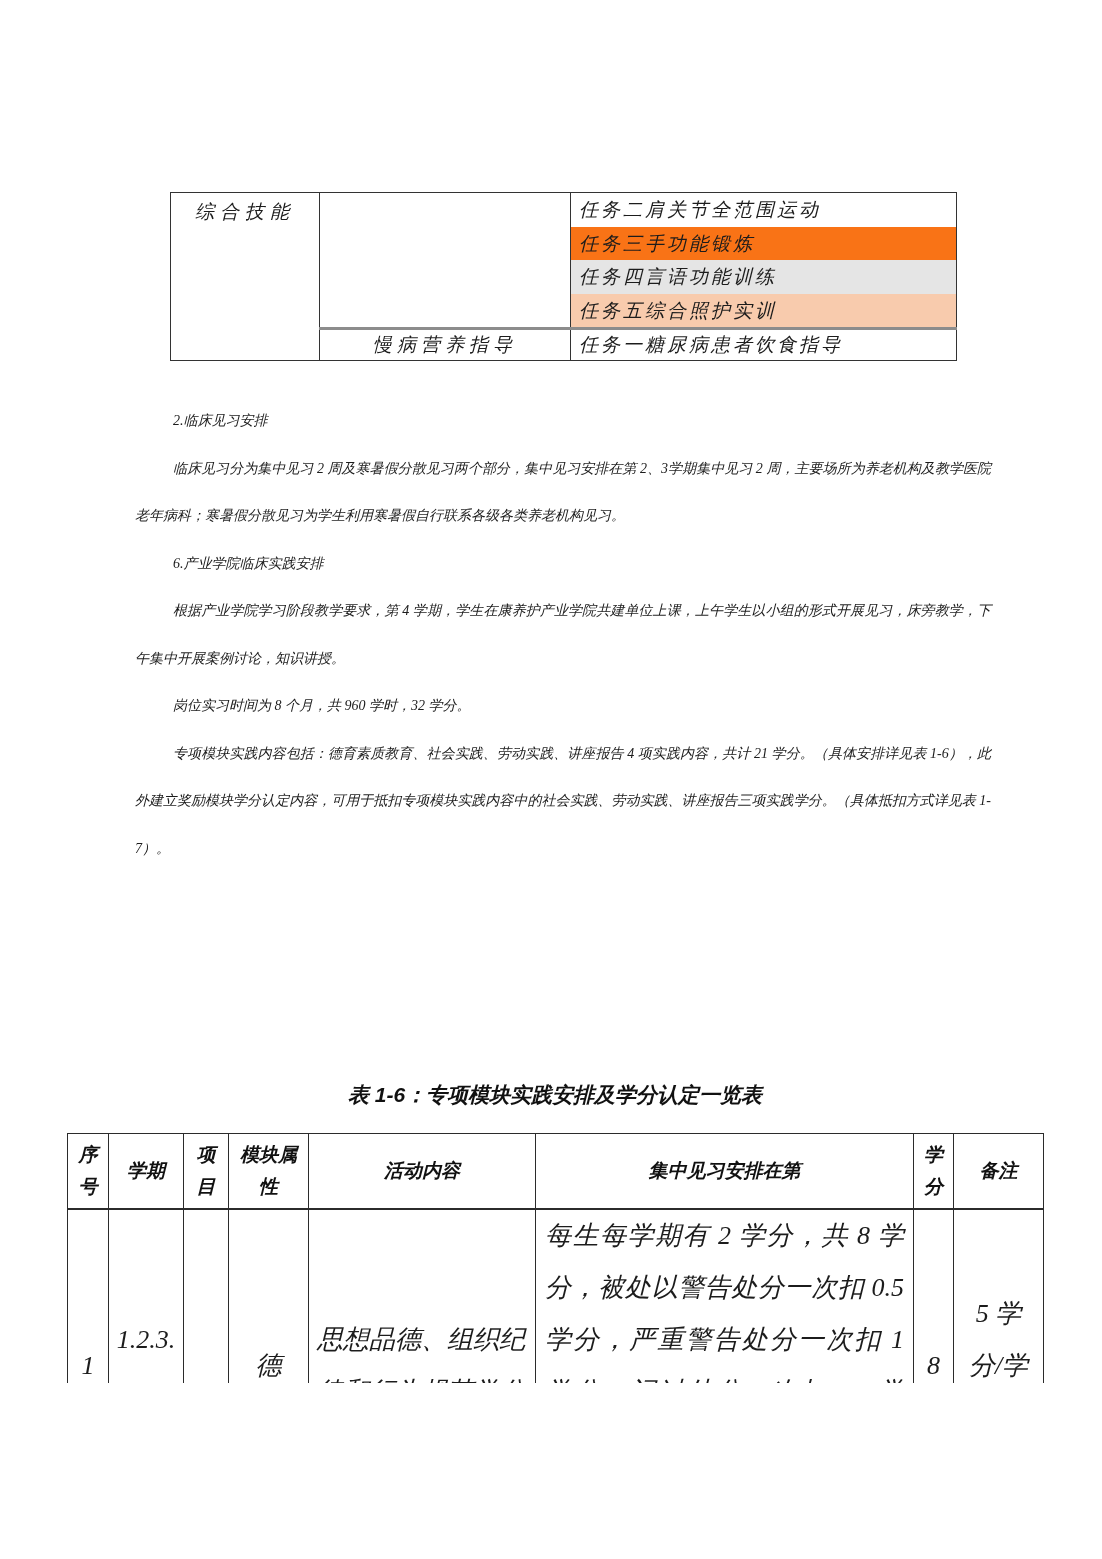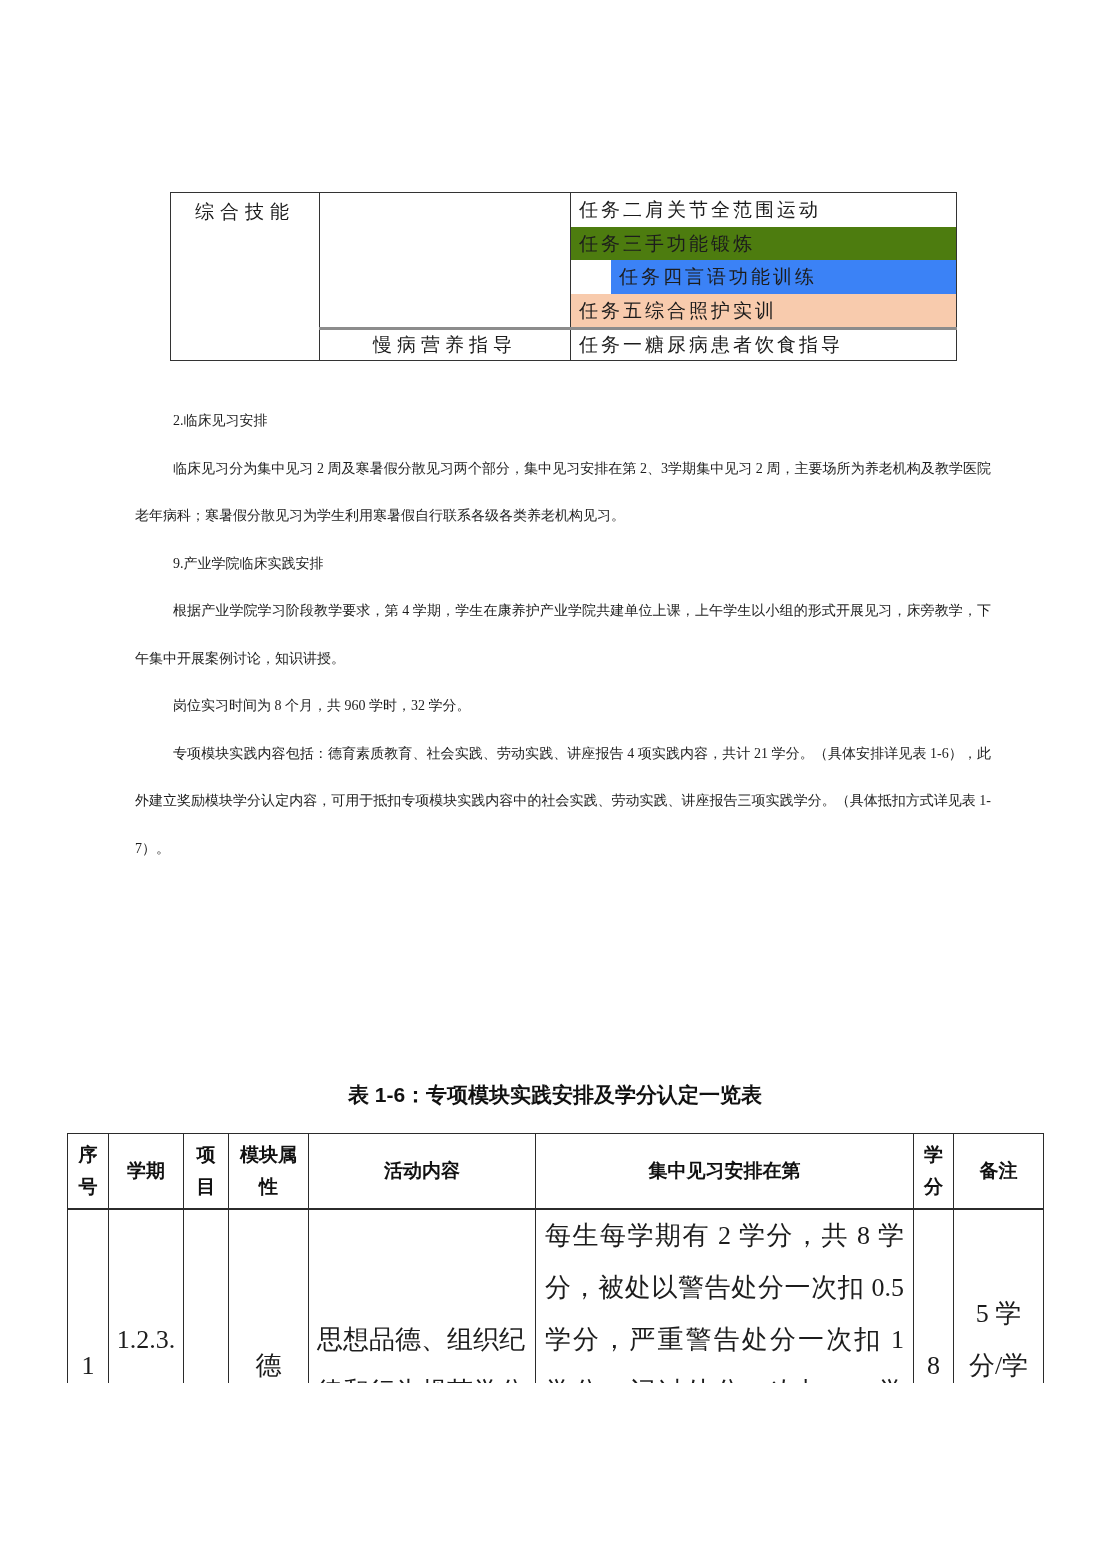--- a/index.html
+++ b/index.html
@@ -3,20 +3,21 @@
 <meta charset="utf-8">
 <style>
   html,body{margin:0;padding:0;background:#ffffff;}
   .page{
     position:relative;
     width:1102px;height:1383px;
     background:#ffffff;
     font-family:"Liberation Serif","DejaVu Serif",serif;
     color:#1c1c1c;
     overflow:hidden;
+    font-style:italic;
   }
 
   
   .top-table{
     position:absolute;left:170px;top:192px;
     border-collapse:collapse;table-layout:fixed;
     width:783px;
     font-size:19px;
   }
   .top-table td{border:1px solid #333;padding:0;vertical-align:top;}
@@ -83,36 +84,36 @@
 
 <div class="page">
 
   <table class="top-table">
     <tbody>
       <tr class="tt-r1">
         <td class="tt-c1" rowspan="2">综合技能</td>
         <td class="tt-c2"></td>
         <td class="tt-c3">
           <div class="task">任务二肩关节全范围运动</div>
-          <div class="task" style="background-color: #4d7c0f;">任务三手功能锻炼</div>
-          <div class="task" style="background-color: #3b82f6; margin-left: 40px;">任务四言语功能训练</div>
+          <div class="task" style="background-color: #f97316;">任务三手功能锻炼</div>
+          <div class="task" style="background-color: #e5e5e5;">任务四言语功能训练</div>
           <div class="task" style="background-color: rgb(248, 203, 173);">任务五综合照护实训</div>
         </td>
       </tr>
       <tr class="tt-r2">
         <td class="tt-c2b">慢病营养指导</td>
         <td class="tt-c3b">任务一糖尿病患者饮食指导</td>
       </tr>
     </tbody>
   </table>
 
   <div class="body-text">
     <p>2.临床见习安排</p>
     <p>临床见习分为集中见习 2 周及寒暑假分散见习两个部分，集中见习安排在第 2、3学期集中见习 2 周，主要场所为养老机构及教学医院老年病科；寒暑假分散见习为学生利用寒暑假自行联系各级各类养老机构见习。</p>
-    <p>9.产业学院临床实践安排</p>
+    <p>6.产业学院临床实践安排</p>
     <p>根据产业学院学习阶段教学要求，第 4 学期，学生在康养护产业学院共建单位上课，上午学生以小组的形式开展见习，床旁教学，下午集中开展案例讨论，知识讲授。</p>
     <p>岗位实习时间为 8 个月，共 960 学时，32 学分。</p>
     <p>专项模块实践内容包括：德育素质教育、社会实践、劳动实践、讲座报告 4 项实践内容，共计 21 学分。（具体安排详见表 1-6），此外建立奖励模块学分认定内容，可用于抵扣专项模块实践内容中的社会实践、劳动实践、讲座报告三项实践学分。（具体抵扣方式详见表 1-7）。</p>
   </div>
 
   <div class="table-title">表 1-6：专项模块实践安排及学分认定一览表</div>
 
   <table class="main-table">
     <colgroup>
       <col style="width:41px">

